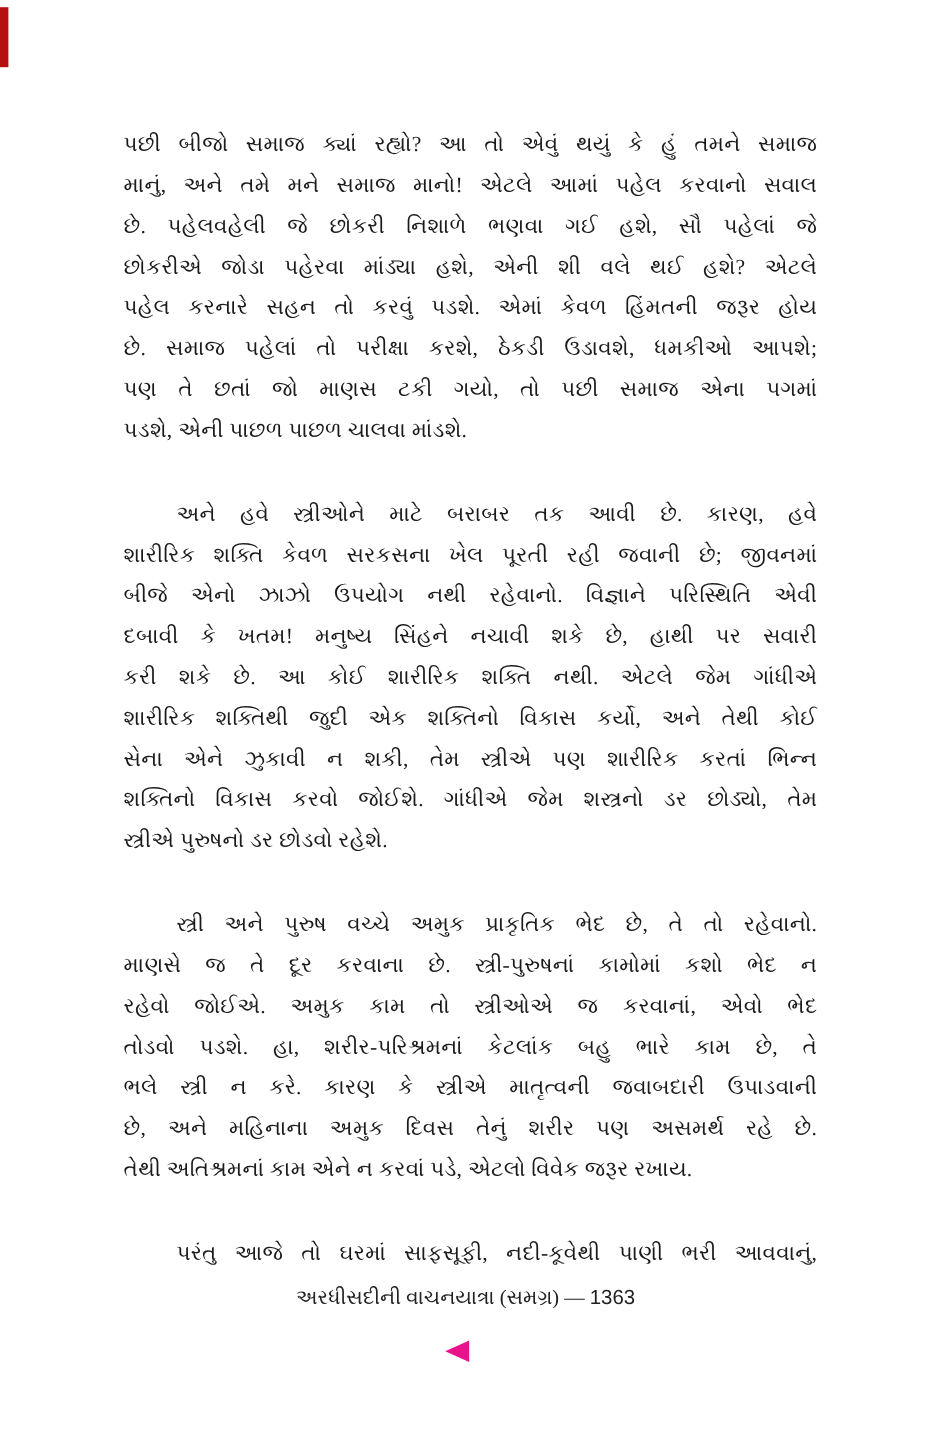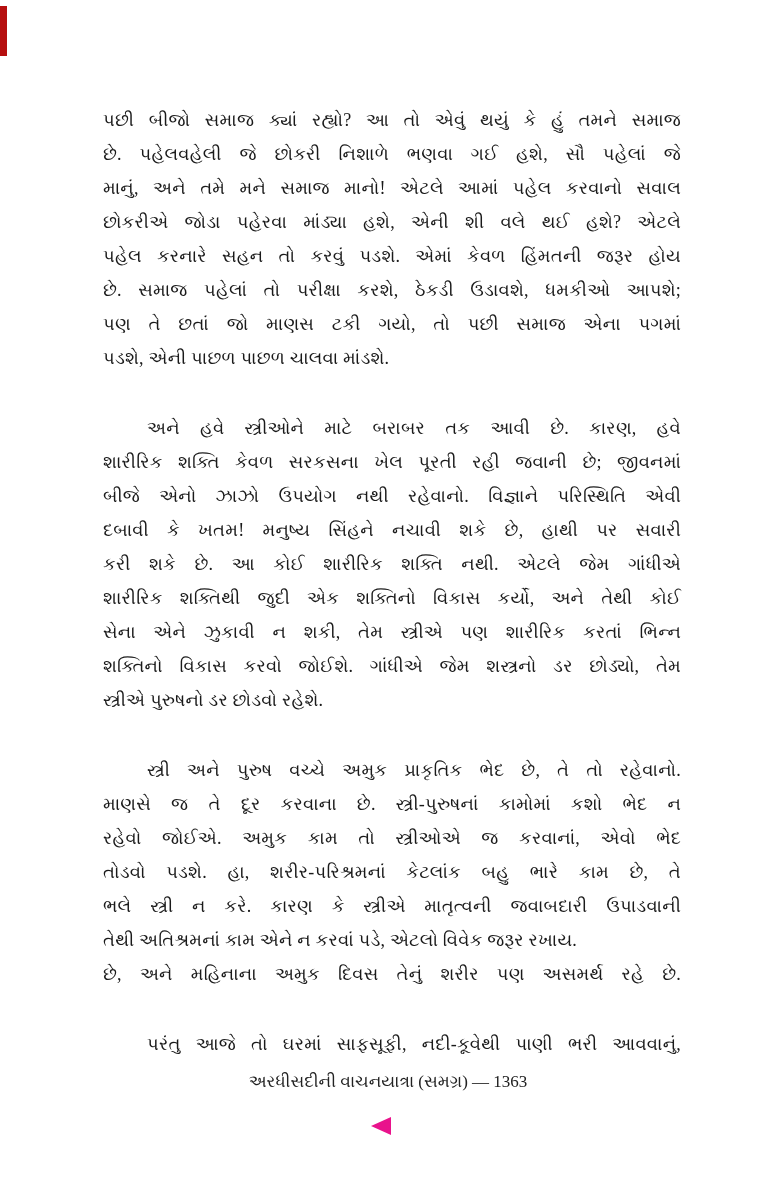--- a/index.html
+++ b/index.html
@@ -54,21 +54,21 @@
   .footer {
     position: absolute;
     left: 0;
     top: 1072px;
     width: 776px;
     text-align: center;
     font-size: 17px;
     color: #222222;
   }
   .footer .page-num {
-    font-family: Liberation Serif, serif;
+    font-family: Liberation Sans, sans-serif;
   }
   .nav-arrow {
     position: absolute;
     left: 371px;
     top: 1117px;
     width: 0;
     height: 0;
     border-top: 9px solid transparent;
     border-bottom: 9px solid transparent;
     border-right: 20px solid #e9138c;
@@ -76,22 +76,22 @@
 </style>
 </head>
 <body>
 
 <div class="red-mark"></div>
 
 <div class="text-block">
 
   <div class="para">
     <div class="line">પછી બીજો સમાજ ક્યાં રહ્યો? આ તો એવું થયું કે હું તમને સમાજ</div>
+    <div class="line">માનું, અને તમે મને સમાજ માનો! એટલે આમાં પહેલ કરવાનો સવાલ</div>
     <div class="line">છે. પહેલવહેલી જે છોકરી નિશાળે ભણવા ગઈ હશે, સૌ પહેલાં જે</div>
-    <div class="line">માનું, અને તમે મને સમાજ માનો! એટલે આમાં પહેલ કરવાનો સવાલ</div>
     <div class="line">છોકરીએ જોડા પહેરવા માંડ્યા હશે, એની શી વલે થઈ હશે? એટલે</div>
     <div class="line">પહેલ કરનારે સહન તો કરવું પડશે. એમાં કેવળ હિંમતની જરૂર હોય</div>
     <div class="line">છે. સમાજ પહેલાં તો પરીક્ષા કરશે, ઠેકડી ઉડાવશે, ધમકીઓ આપશે;</div>
     <div class="line">પણ તે છતાં જો માણસ ટકી ગયો, તો પછી સમાજ એના પગમાં</div>
     <div class="line para-last">પડશે, એની પાછળ પાછળ ચાલવા માંડશે.</div>
   </div>
 
   <div class="para">
     <div class="line first-indent">અને હવે સ્ત્રીઓને માટે બરાબર તક આવી છે. કારણ, હવે</div>
     <div class="line">શારીરિક શક્તિ કેવળ સરકસના ખેલ પૂરતી રહી જવાની છે; જીવનમાં</div>
@@ -103,22 +103,22 @@
     <div class="line">શક્તિનો વિકાસ કરવો જોઈશે. ગાંધીએ જેમ શસ્ત્રનો ડર છોડ્યો, તેમ</div>
     <div class="line para-last">સ્ત્રીએ પુરુષનો ડર છોડવો રહેશે.</div>
   </div>
 
   <div class="para">
     <div class="line first-indent">સ્ત્રી અને પુરુષ વચ્ચે અમુક પ્રાકૃતિક ભેદ છે, તે તો રહેવાનો.</div>
     <div class="line">માણસે જ તે દૂર કરવાના છે. સ્ત્રી-પુરુષનાં કામોમાં કશો ભેદ ન</div>
     <div class="line">રહેવો જોઈએ. અમુક કામ તો સ્ત્રીઓએ જ કરવાનાં, એવો ભેદ</div>
     <div class="line">તોડવો પડશે. હા, શરીર-પરિશ્રમનાં કેટલાંક બહુ ભારે કામ છે, તે</div>
     <div class="line">ભલે સ્ત્રી ન કરે. કારણ કે સ્ત્રીએ માતૃત્વની જવાબદારી ઉપાડવાની</div>
+    <div class="line">છે, અને મહિનાના અમુક દિવસ તેનું શરીર પણ અસમર્થ રહે છે.</div>
     <div class="line para-last">તેથી અતિશ્રમનાં કામ એને ન કરવાં પડે, એટલો વિવેક જરૂર રખાય.</div>
-    <div class="line">છે, અને મહિનાના અમુક દિવસ તેનું શરીર પણ અસમર્થ રહે છે.</div>
   </div>
 
   <div class="para">
     <div class="line first-indent">પરંતુ આજે તો ઘરમાં સાફસૂફી, નદી-કૂવેથી પાણી ભરી આવવાનું,</div>
   </div>
 
 </div>
 
 <div class="footer">
   <span>અરધીસદીની વાચનયાત્રા (સમગ્ર) —</span>

